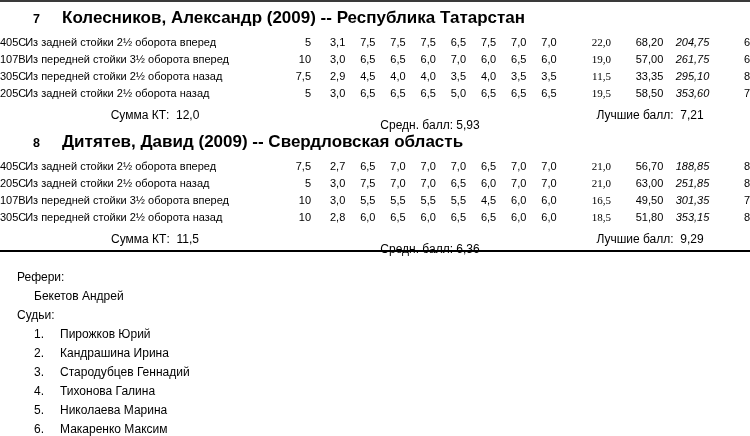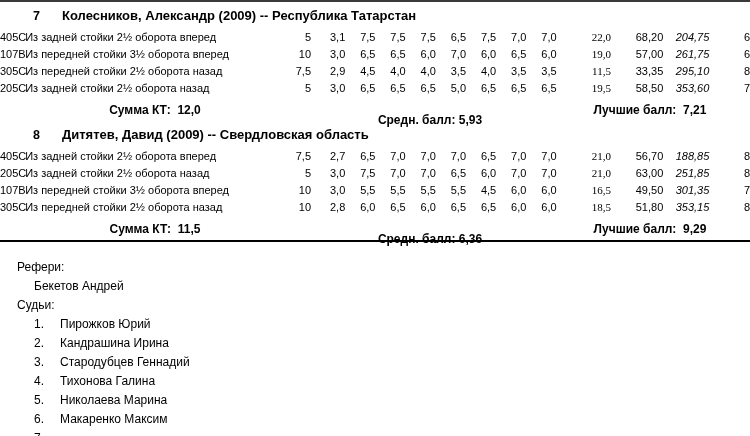--- a/index.html
+++ b/index.html
@@ -40,21 +40,21 @@
   .athlete-rank {
     width: 40px;
     text-align: right;
     padding-right: 0px;
     font-weight: bold;
     font-size: 12.5px;
   }
   .athlete-name {
     padding-left: 22px;
     font-weight: bold;
-    font-size: 13px;
+    font-size: 17px;
     white-space: nowrap;
   }
 
   
   .dive-table {
     border-collapse: collapse;
     width: 750px;
     font-size: 11px;
     table-layout: fixed;
   }
@@ -76,21 +76,20 @@
   .c-tot     { width: 58px;  text-align: center; font-style: italic; }
   .c-place   { width: 28px;  text-align: right; padding-right: 10px;}
 
   
   .summary-row {
     display: flex;
     font-size: 12px;
     height: 22px;
     align-items: center;
     padding-top: 2px;
-    font-weight: bold;
   }
   .sum-cell {
     white-space: nowrap;
   }
   .sum-kt   { width: 310px; text-align: center; }
   .sum-avg  { width: 240px; text-align: center; margin-top: 20px; }
   .sum-best { width: 200px; text-align: center; }
 
   
   .officials {

